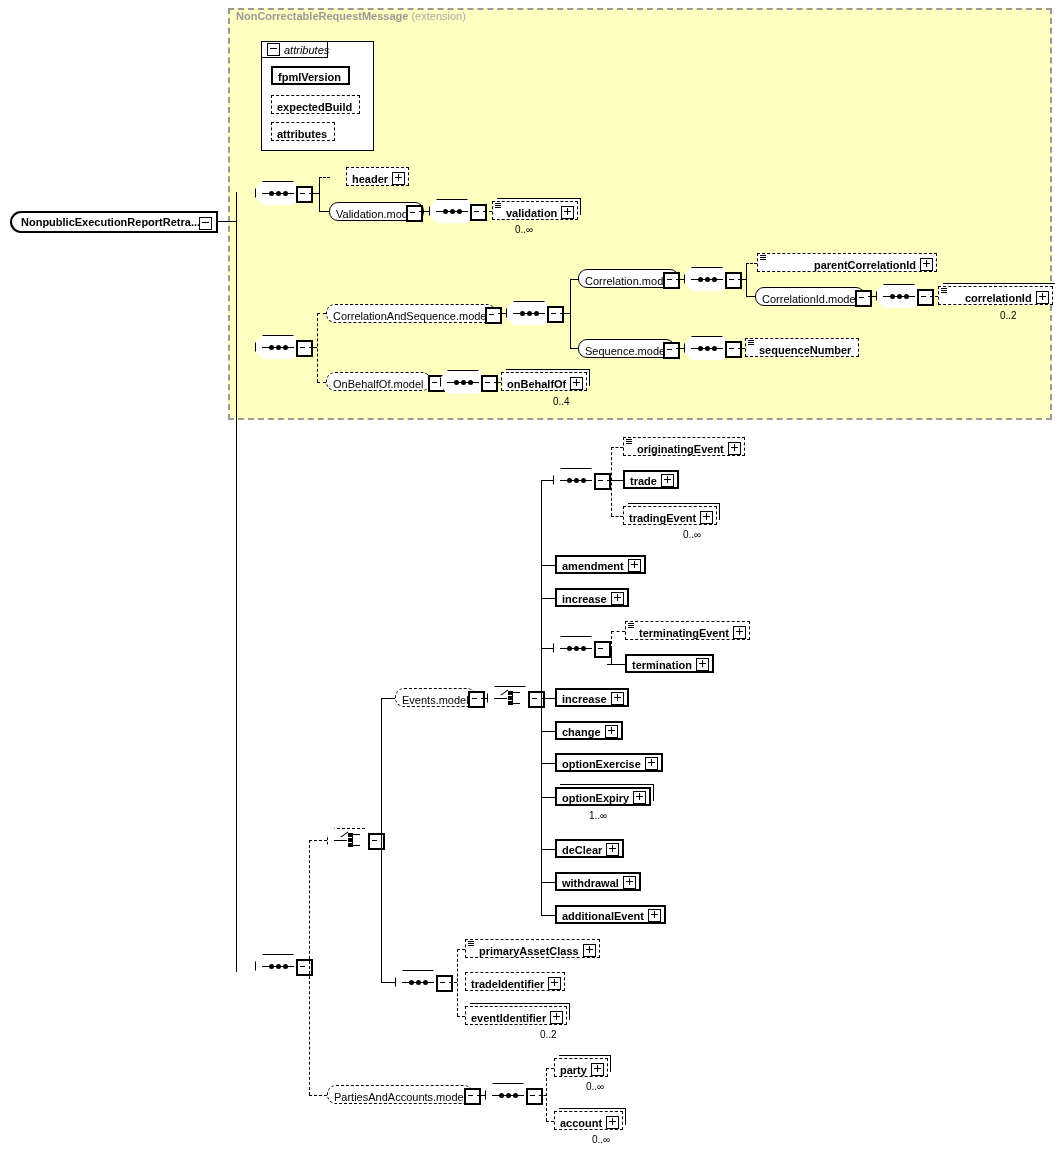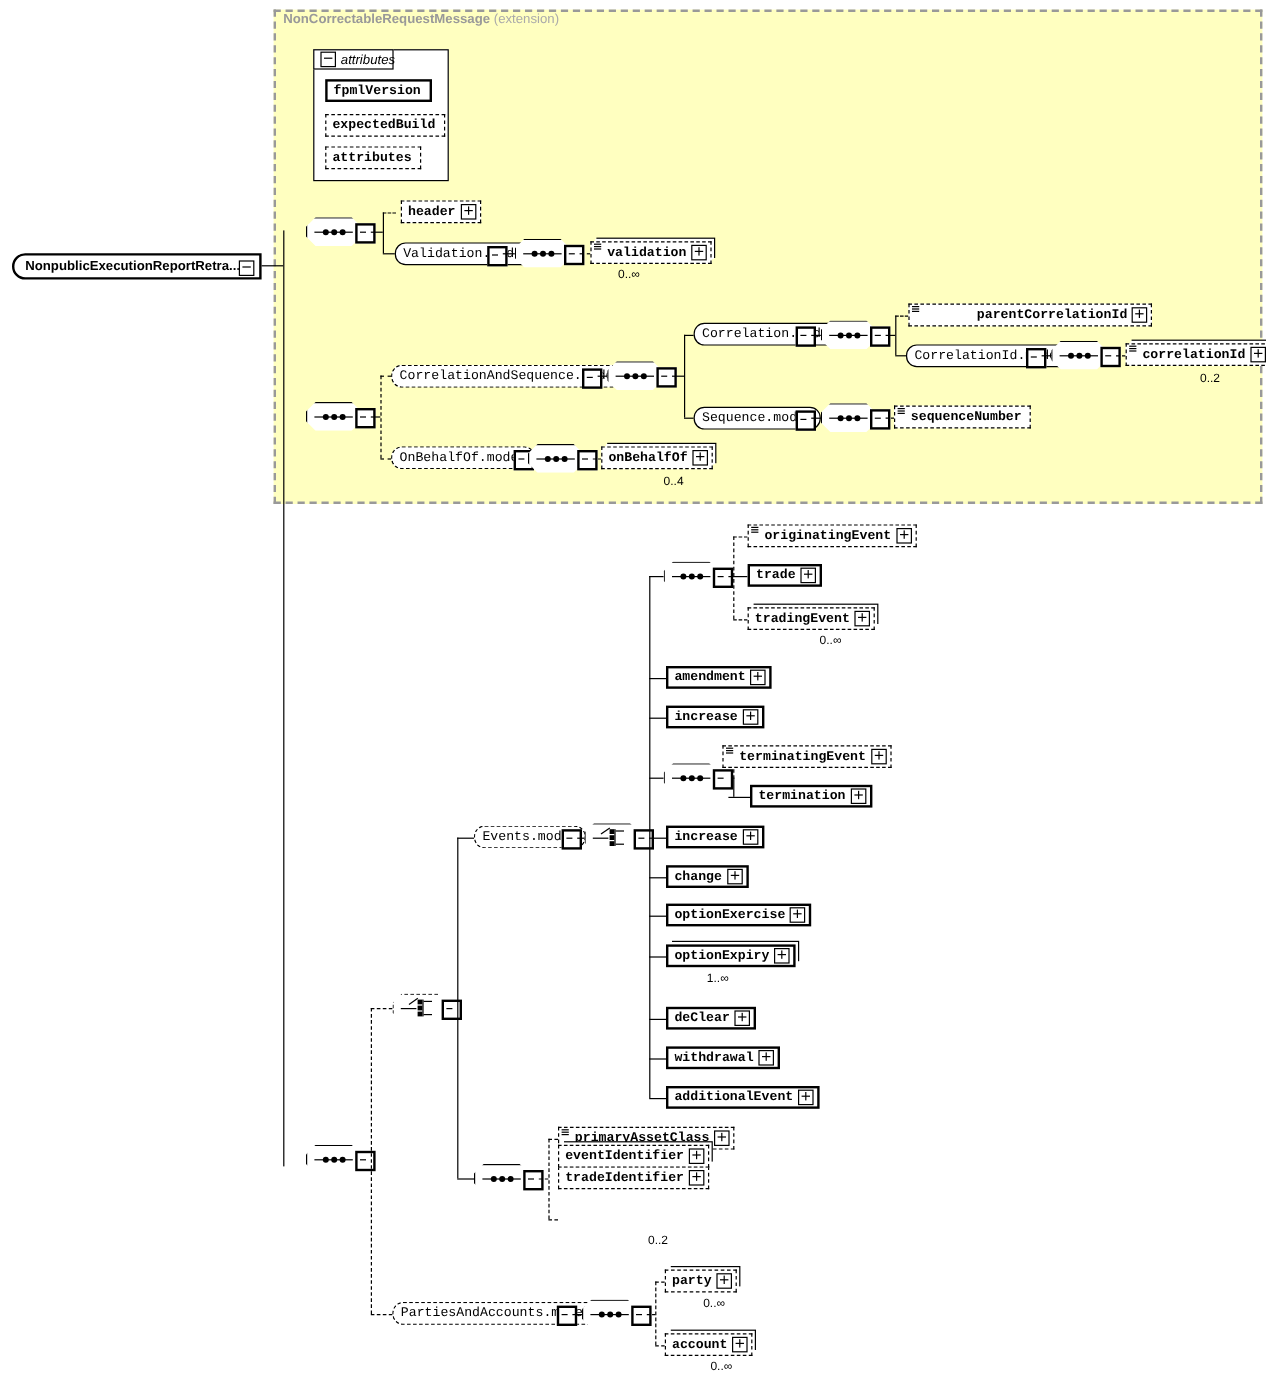--- a/index.html
+++ b/index.html
@@ -12,21 +12,21 @@
   .ext-title .light{font-weight:normal;color:#aaaaaa;}
 
   
   .h-line{position:absolute;height:0;border-top:1px solid #000;}
   .v-line{position:absolute;width:0;border-left:1px solid #000;}
   .h-dash{position:absolute;height:0;border-top:1px dashed #000;}
   .v-dash{position:absolute;width:0;border-left:1px dashed #000;}
 
   
   .node{position:absolute;box-sizing:border-box;background:#ffffff;
-        font-size:11px;color:#000;display:flex;align-items:center;white-space:nowrap;font-family:Liberation Mono, monospace;}
+        font-size:11px;color:#000;display:flex;align-items:flex-end;white-space:nowrap;}
   .node .shadow{position:absolute;left:3px;top:3px;right:-3px;bottom:-3px;background:#b0b0b0;z-index:-1;}
 
   .el-box{border:2px solid #000;height:19px;padding:0 3px 0 5px;font-weight:bold;}
   .el-box.opt{border:1px dashed #000;}
   .el-box.rep{box-shadow:3px -3px 0 -1px #fff, 4px -4px 0 -1px #000;}
   .el-box.rep.opt{box-shadow:3px -3px 0 -1px #fff, 4px -4px 0 -1px #000;}
 
   .el-label{padding-right:4px;}
 
   
@@ -127,21 +127,21 @@
     <div class="dot" style="left:14px;"></div>
     <div class="dot" style="left:21px;"></div>
     <div class="dot" style="left:28px;"></div>
   </div>
   <div class="stub" style="left:296px;top:186px;"></div>
   <div class="h-line" style="left:309px;top:193px;width:10px;"></div>
   <div class="v-line" style="left:319px;top:177px;height:34px;"></div>
   <div class="h-dash" style="left:319px;top:177px;width:11px;"></div>
   <div class="h-line" style="left:319px;top:211px;width:10px;"></div>
 
-  <div class="node el-box opt" style="left:334px;top:167px;">
+  <div class="node el-box opt" style="left:346px;top:167px;">
     <div class="shadow"></div>
     <span class="el-label">header</span>
     <span class="pm plus"></span>
   </div>
 
   <div class="node grp-box" style="left:329px;top:202px;">
     <div class="shadow"></div>
     <span>Validation.model</span>
   </div>
   <div class="stub" style="left:406px;top:205px;"></div>
@@ -249,21 +249,21 @@
   </div>
   <div class="stub" style="left:917px;top:289px;"></div>
   <div class="h-dash" style="left:930px;top:296px;width:8px;"></div>
   <div class="node el-box opt rep" style="left:938px;top:286px;">
     <div class="shadow"></div>
     <span class="tmark">
         <i></i>
         <i></i>
         <i></i>
       </span>
-    <span class="el-label" style="margin-left:8px;">correlationId</span>
+    <span class="el-label" style="margin-left:21px;">correlationId</span>
     <span class="pm plus"></span>
   </div>
   <div class="occ" style="left:1000px;top:310px;">0..2</div>
 
   <div class="node grp-box" style="left:578px;top:339px;">
     <div class="shadow"></div>
     <span>Sequence.model</span>
   </div>
   <div class="stub" style="left:663px;top:342px;"></div>
   <div class="h-line" style="left:676px;top:348px;width:8px;"></div>
@@ -428,21 +428,21 @@
     <div class="dot" style="left:14px;"></div>
     <div class="dot" style="left:21px;"></div>
     <div class="dot" style="left:28px;"></div>
   </div>
   <div class="stub" style="left:594px;top:641px;"></div>
   <div class="v-dash" style="left:611px;top:631px;height:18px;"></div>
   <div class="h-dash" style="left:611px;top:631px;width:14px;"></div>
   <div class="v-line" style="left:611px;top:648px;height:16px;"></div>
   <div class="h-line" style="left:607px;top:664px;width:18px;"></div>
 
-  <div class="node el-box opt" style="left:602px;top:621px;">
+  <div class="node el-box opt" style="left:625px;top:621px;">
     <div class="shadow"></div>
     <span class="tmark">
         <i></i>
         <i></i>
         <i></i>
       </span>
     <span class="el-label" style="margin-left:8px;">terminatingEvent</span>
     <span class="pm plus"></span>
   </div>
   <div class="node el-box" style="left:625px;top:654px;">
@@ -511,21 +511,21 @@
         <i></i>
       </span>
     <span class="el-label" style="margin-left:8px;">primaryAssetClass</span>
     <span class="pm plus"></span>
   </div>
   <div class="node el-box opt" style="left:465px;top:972px;">
     <div class="shadow"></div>
     <span class="el-label">tradeIdentifier</span>
     <span class="pm plus"></span>
   </div>
-  <div class="node el-box opt rep" style="left:465px;top:954px;">
+  <div class="node el-box opt rep" style="left:465px;top:1006px;">
     <div class="shadow"></div>
     <span class="el-label">eventIdentifier</span>
     <span class="pm plus"></span>
   </div>
   <div class="occ" style="left:540px;top:1029px;">0..2</div>
 
   <div class="node grp-box opt" style="left:327px;top:1085px;">
     <div class="shadow"></div>
     <span>PartiesAndAccounts.model</span>
   </div>

